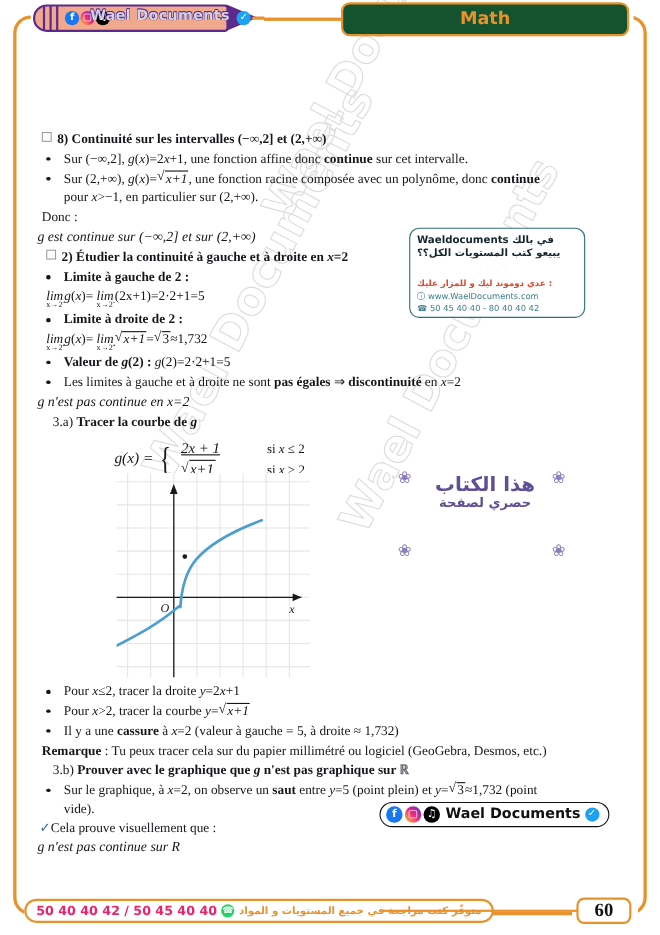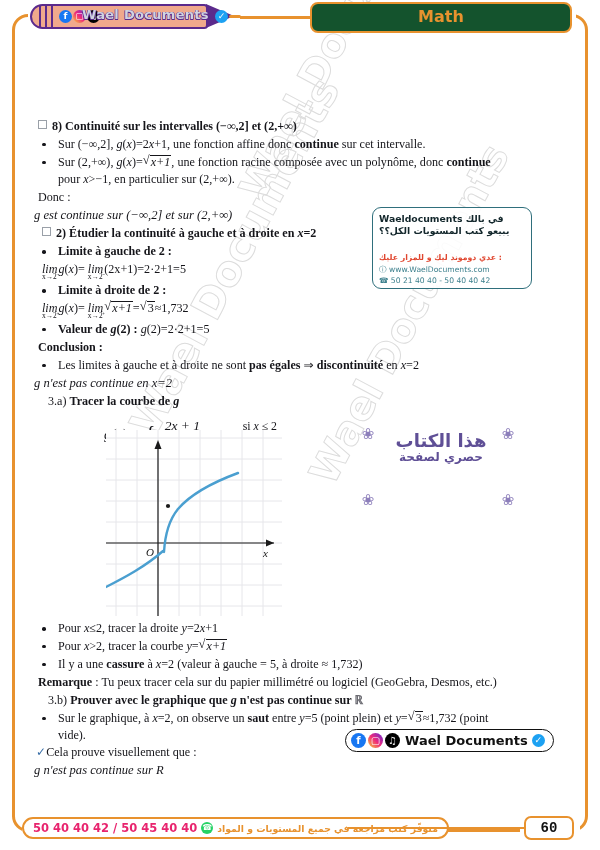--- a/index.html
+++ b/index.html
@@ -377,23 +377,23 @@
     position: absolute;
     left: 524px; top: 11px;
     width: 50px; height: 24px;
     border: 2.2px solid #e8922e;
     border-radius: 7px;
     background: #fff;
     box-sizing: border-box;
     text-align: center;
   }
   #page-num {
-    font-family: Liberation Mono, monospace;
-    font-weight: bold;
-    font-size: 14px;
+    font-family: Liberation Serif, serif;
+    font-weight: bold;
+    font-size: 17px;
     color: #111;
     line-height: 20px;
   }
 </style>
 </head>
 <body>
 
 <div id="page-frame"></div>
 <div class="frame-mask" style="left:28px; top:10px; width:290px; height:10px;"></div>
 <div class="frame-mask" style="left:306px; top:10px; width:270px; height:10px;"></div>
@@ -463,21 +463,20 @@
   <div class="limline">
     <span class="limwrap"><span class="it">lim</span><span class="lsub">x→2⁺</span></span><span class="mathvar">g</span><span>(</span><span class="mathvar">x</span><span>)=</span> <span class="limwrap"><span class="it">lim</span><span class="lsub">x→2⁺</span></span><span class="rad"><span class="radbar mathvar">x+1</span></span><span>=</span><span class="rad"><span class="radbar">3</span></span><span>≈1,732</span>
   </div>
 
   <ul class="bl">
     <li>
       <span class="b">Valeur de </span><span class="b mathvar">g</span><span class="b">(2) : </span><span class="mathvar">g</span><span>(2)=2·2+1=5</span>
     </li>
   </ul>
 
-  <div class="blk b" style="padding-left:4px;">Conclusion :</div>
   <ul class="bl">
     <li>
       <span>Les limites à gauche et à droite ne sont </span><span class="b">pas égales</span><span> ⇒ </span><span class="b">discontinuité</span><span> en </span><span class="mathvar">x</span><span>=2</span>
     </li>
   </ul>
   <div class="blk it" style="font-size:12.6px;">g n'est pas continue en x=2</div>
 
   <div class="blk" style="padding-left:14px;">
     <span>3.a) </span><span class="b">Tracer la courbe de </span><span class="b mathvar">g</span>
   </div>
@@ -535,21 +534,21 @@
     <path d="M 58,122 C 59,105 63,90 72,79 C 84,65 105,53 132,43" fill="none" stroke="#4a9fd0" stroke-width="2.4" stroke-linecap="round"></path>
     <circle cx="62" cy="76" r="2.1" fill="#1a1a1a"></circle>
   </svg>
 </div>
 
 <div id="wael-info-box">
   <div id="wi-l1">في بالك Waeldocuments</div>
   <div id="wi-l2">يبيعو كتب المستويات الكل؟؟</div>
   <div id="wi-l3">: عدي دوموند ليك و للمزار عليك</div>
   <div id="wi-l4">ⓘ www.WaelDocuments.com</div>
-  <div id="wi-l5">☎ 50 21 40 40 - 50 40 40 42</div>
+  <div id="wi-l5">☎ 50 45 40 40 - 80 40 40 42</div>
 </div>
 
 <div id="exclusive-box">
   <div class="flower" style="left:8px; top:8px;">❀</div>
   <div class="flower" style="left:148px; top:8px;">❀</div>
   <div class="flower" style="left:8px; top:74px;">❀</div>
   <div class="flower" style="left:148px; top:74px;">❀</div>
   <div style="padding-top:12px;">
     <div id="eb-l1">هذا الكتاب</div>
     <div id="eb-l2">حصري لصفحة</div>
@@ -565,21 +564,21 @@
       <span>Pour </span><span class="mathvar">x</span><span>&gt;2, tracer la courbe </span><span class="mathvar">y</span><span>=</span><span class="rad"><span class="radbar mathvar">x+1</span></span>
     </li>
     <li>
       <span>Il y a une </span><span class="b">cassure</span><span> à </span><span class="mathvar">x</span><span>=2 (valeur à gauche = 5, à droite ≈ 1,732)</span>
     </li>
   </ul>
   <div class="blk" style="padding-left:4px;">
     <span class="b">Remarque</span><span> : Tu peux tracer cela sur du papier millimétré ou logiciel (GeoGebra, Desmos, etc.)</span>
   </div>
   <div class="blk" style="padding-left:14px;">
-    <span>3.b) </span><span class="b">Prouver avec le graphique que </span><span class="b mathvar">g</span><span class="b"> n'est pas continue sur </span><span class="b" style="color:#6b6b72;">ℝ</span>
+    <span>3.b) </span><span class="b">Prouver avec le graphique que </span><span class="b mathvar">g</span><span class="b"> n'est pas graphique sur </span><span class="b" style="color:#6b6b72;">ℝ</span>
   </div>
   <ul class="bl">
     <li>
       <span>Sur le graphique, à </span><span class="mathvar">x</span><span>=2, on observe un </span><span class="b">saut</span><span> entre </span><span class="mathvar">y</span><span>=5 (point plein) et </span><span class="mathvar">y</span><span>=</span><span class="rad"><span class="radbar">3</span></span><span>≈1,732 (point</span>
       <div>vide).</div>
     </li>
   </ul>
   <div class="blk" style="padding-left:2px;">
     <span style="color:#3a6fa8;">✓</span><span>Cela prouve visuellement que :</span>
   </div>

